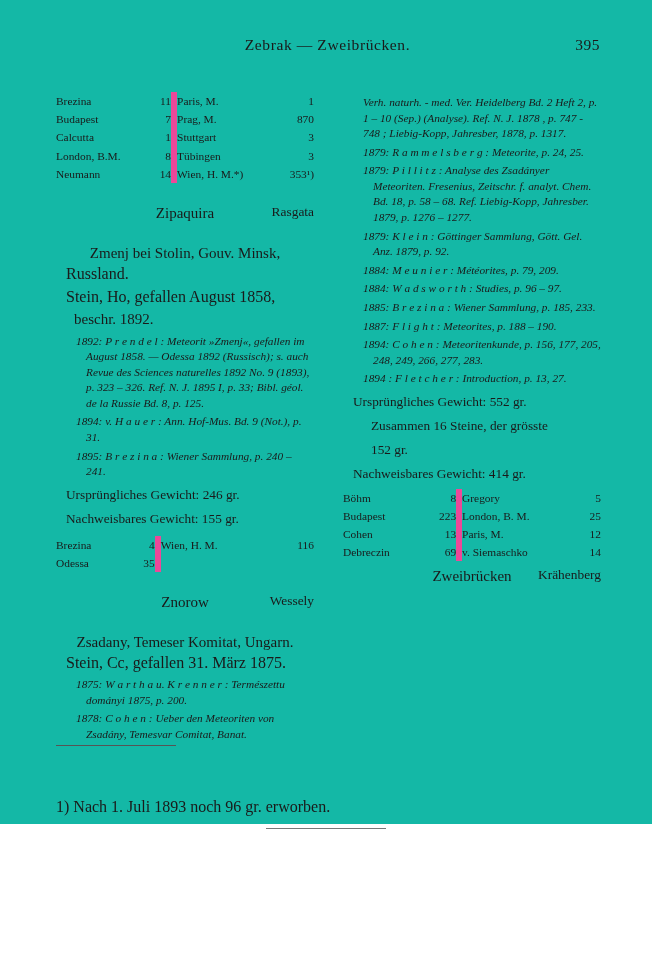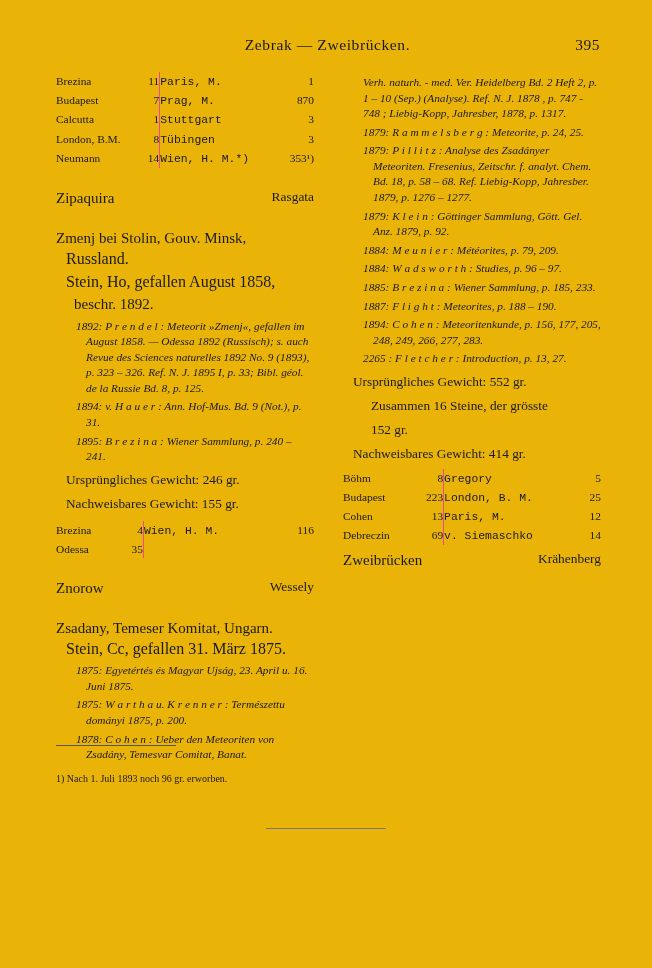--- a/index.html
+++ b/index.html
@@ -11,22 +11,22 @@
     width: 652px;
     height: 968px;
     position: relative;
     font-family: "Liberation Serif", serif;
     color: #1a1a1a;
     overflow: hidden;
   }
   .page {
     position: absolute;
     left: 0; top: 0;
-    width: 652px; height: 968px;
-    background: #eab308;
+    width: 652px; height: 824px;
+    background: #14b8a6;
   }
   
   .runhead {
     position: absolute;
     left: 55px;
     top: 36px;
     width: 545px;
     height: 22px;
   }
   .runhead .title {
@@ -41,21 +41,21 @@
   .runhead .pageno {
     position: absolute;
     right: 0; top: 0;
     font-size: 15.5px;
     letter-spacing: 0.5px;
   }
   
   .columns {
     position: absolute;
     left: 56px;
-    top: 72px;
+    top: 92px;
     width: 545px;
     height: 660px;
   }
   .col {
     position: absolute;
     top: 0;
     width: 258px;
     font-size: 11.6px;
     line-height: 1.42;
   }
@@ -71,33 +71,33 @@
     font-family: "Liberation Serif", serif;
   }
   table.minitab td {
     padding: 1px 0 1px 0;
     vertical-align: baseline;
     white-space: nowrap;
   }
   td.nm { padding-right: 4px; }
   td.vl { text-align: right; padding-right: 9px; }
   td.nm2 {
-    border-left: 1px solid #ec4899;
+    border-left: 6px solid #ec4899;
     padding-left: 7px;
     padding-right: 4px;
-    font-family: Liberation Mono, monospace;
   }
   td.vl2 { text-align: right; }
 
   
   .entry-head {
     font-size: 15px;
     margin: 21px 0 2px 0;
     position: relative;
     line-height: 1.25;
+    text-align: center;
   }
   .entry-head .hw { font-weight: normal; }
   .entry-head .loc {
     position: absolute;
     right: 0;
     top: 0;
     font-size: 13.4px;
   }
   .entry-sub {
     font-size: 16px;
@@ -119,23 +119,23 @@
   }
   .weights {
     font-size: 13.3px;
     margin: 6px 0 2px 10px;
     line-height: 1.35;
   }
   .weights.indent2 { margin-left: 28px; }
   .footnote {
     position: absolute;
     left: 56px;
-    top: 767px;
+    top: 792px;
     width: 420px;
-    font-size: 10px;
+    font-size: 16px;
     padding-top: 6px;
   }
   .footnote-rule {
     position: absolute;
     left: 56px;
     top: 745px;
     width: 120px;
     border-top: 1px solid #555;
   }
   .bottom-rule {
@@ -234,39 +234,38 @@
       <div class="entry-head">
         <span class="hw">Znorow</span>
         <span class="loc">Wessely</span>
       </div>
 
       <div class="entry-head">
         <span class="hw">Zsadany</span><span>, Temeser Komitat, Ungarn.</span>
       </div>
       <div class="entry-sub">Stein, Cc, gefallen 31. März 1875.</div>
 
-      <div class="ref">1875: Egyetértés és Magyar Ujság, 23. April u. 16. Juni 1875.</div>
       <div class="ref">1875: W a r t h a  u.  K r e n n e r : Természettu dományi 1875, p. 200.</div>
       <div class="ref">1878: C o h e n : Ueber den Meteoriten von Zsadány, Temesvar Comitat, Banat.</div>
 
     </div>
 
     <div class="col col-right">
 
       <div class="ref" style="margin-left:20px; text-indent:0; padding-left:0;">Verh.  naturh. - med.  Ver.  Heidelberg Bd. 2 Heft 2, p. 1 – 10 (Sep.) (Analyse). Ref. N. J. 1878 , p. 747 - 748 ; Liebig-Kopp, Jahresber, 1878, p. 1317.</div>
 
       <div class="ref">1879: R a m m e l s b e r g : Meteorite, p. 24, 25.</div>
       <div class="ref">1879: P i l l i t z : Analyse des Zsadányer Meteoriten. Fresenius, Zeitschr. f. analyt. Chem. Bd. 18,  p. 58 – 68.  Ref. Liebig-Kopp, Jahresber. 1879, p. 1276 – 1277.</div>
       <div class="ref">1879: K l e i n : Göttinger Sammlung, Gött. Gel. Anz. 1879, p. 92.</div>
       <div class="ref">1884: M e u n i e r : Météorites, p. 79, 209.</div>
       <div class="ref">1884: W a d s w o r t h : Studies, p. 96 – 97.</div>
       <div class="ref">1885: B r e z i n a : Wiener Sammlung, p. 185, 233.</div>
       <div class="ref">1887: F l i g h t : Meteorites, p. 188 – 190.</div>
       <div class="ref">1894: C o h e n : Meteoritenkunde, p. 156, 177, 205, 248, 249, 266, 277, 283.</div>
-      <div class="ref">2265 : F l e t c h e r : Introduction, p. 13, 27.</div>
+      <div class="ref">1894 : F l e t c h e r : Introduction, p. 13, 27.</div>
 
       <div class="weights">Ursprüngliches Gewicht:  552 gr.</div>
       <div class="weights indent2">Zusammen 16 Steine, der grösste</div>
       <div class="weights indent2">152 gr.</div>
       <div class="weights">Nachweisbares Gewicht:  414 gr.</div>
 
       <table class="minitab" style="margin-top:6px;">
         <tbody>
             <tr>
           <td class="nm">Böhm</td>

